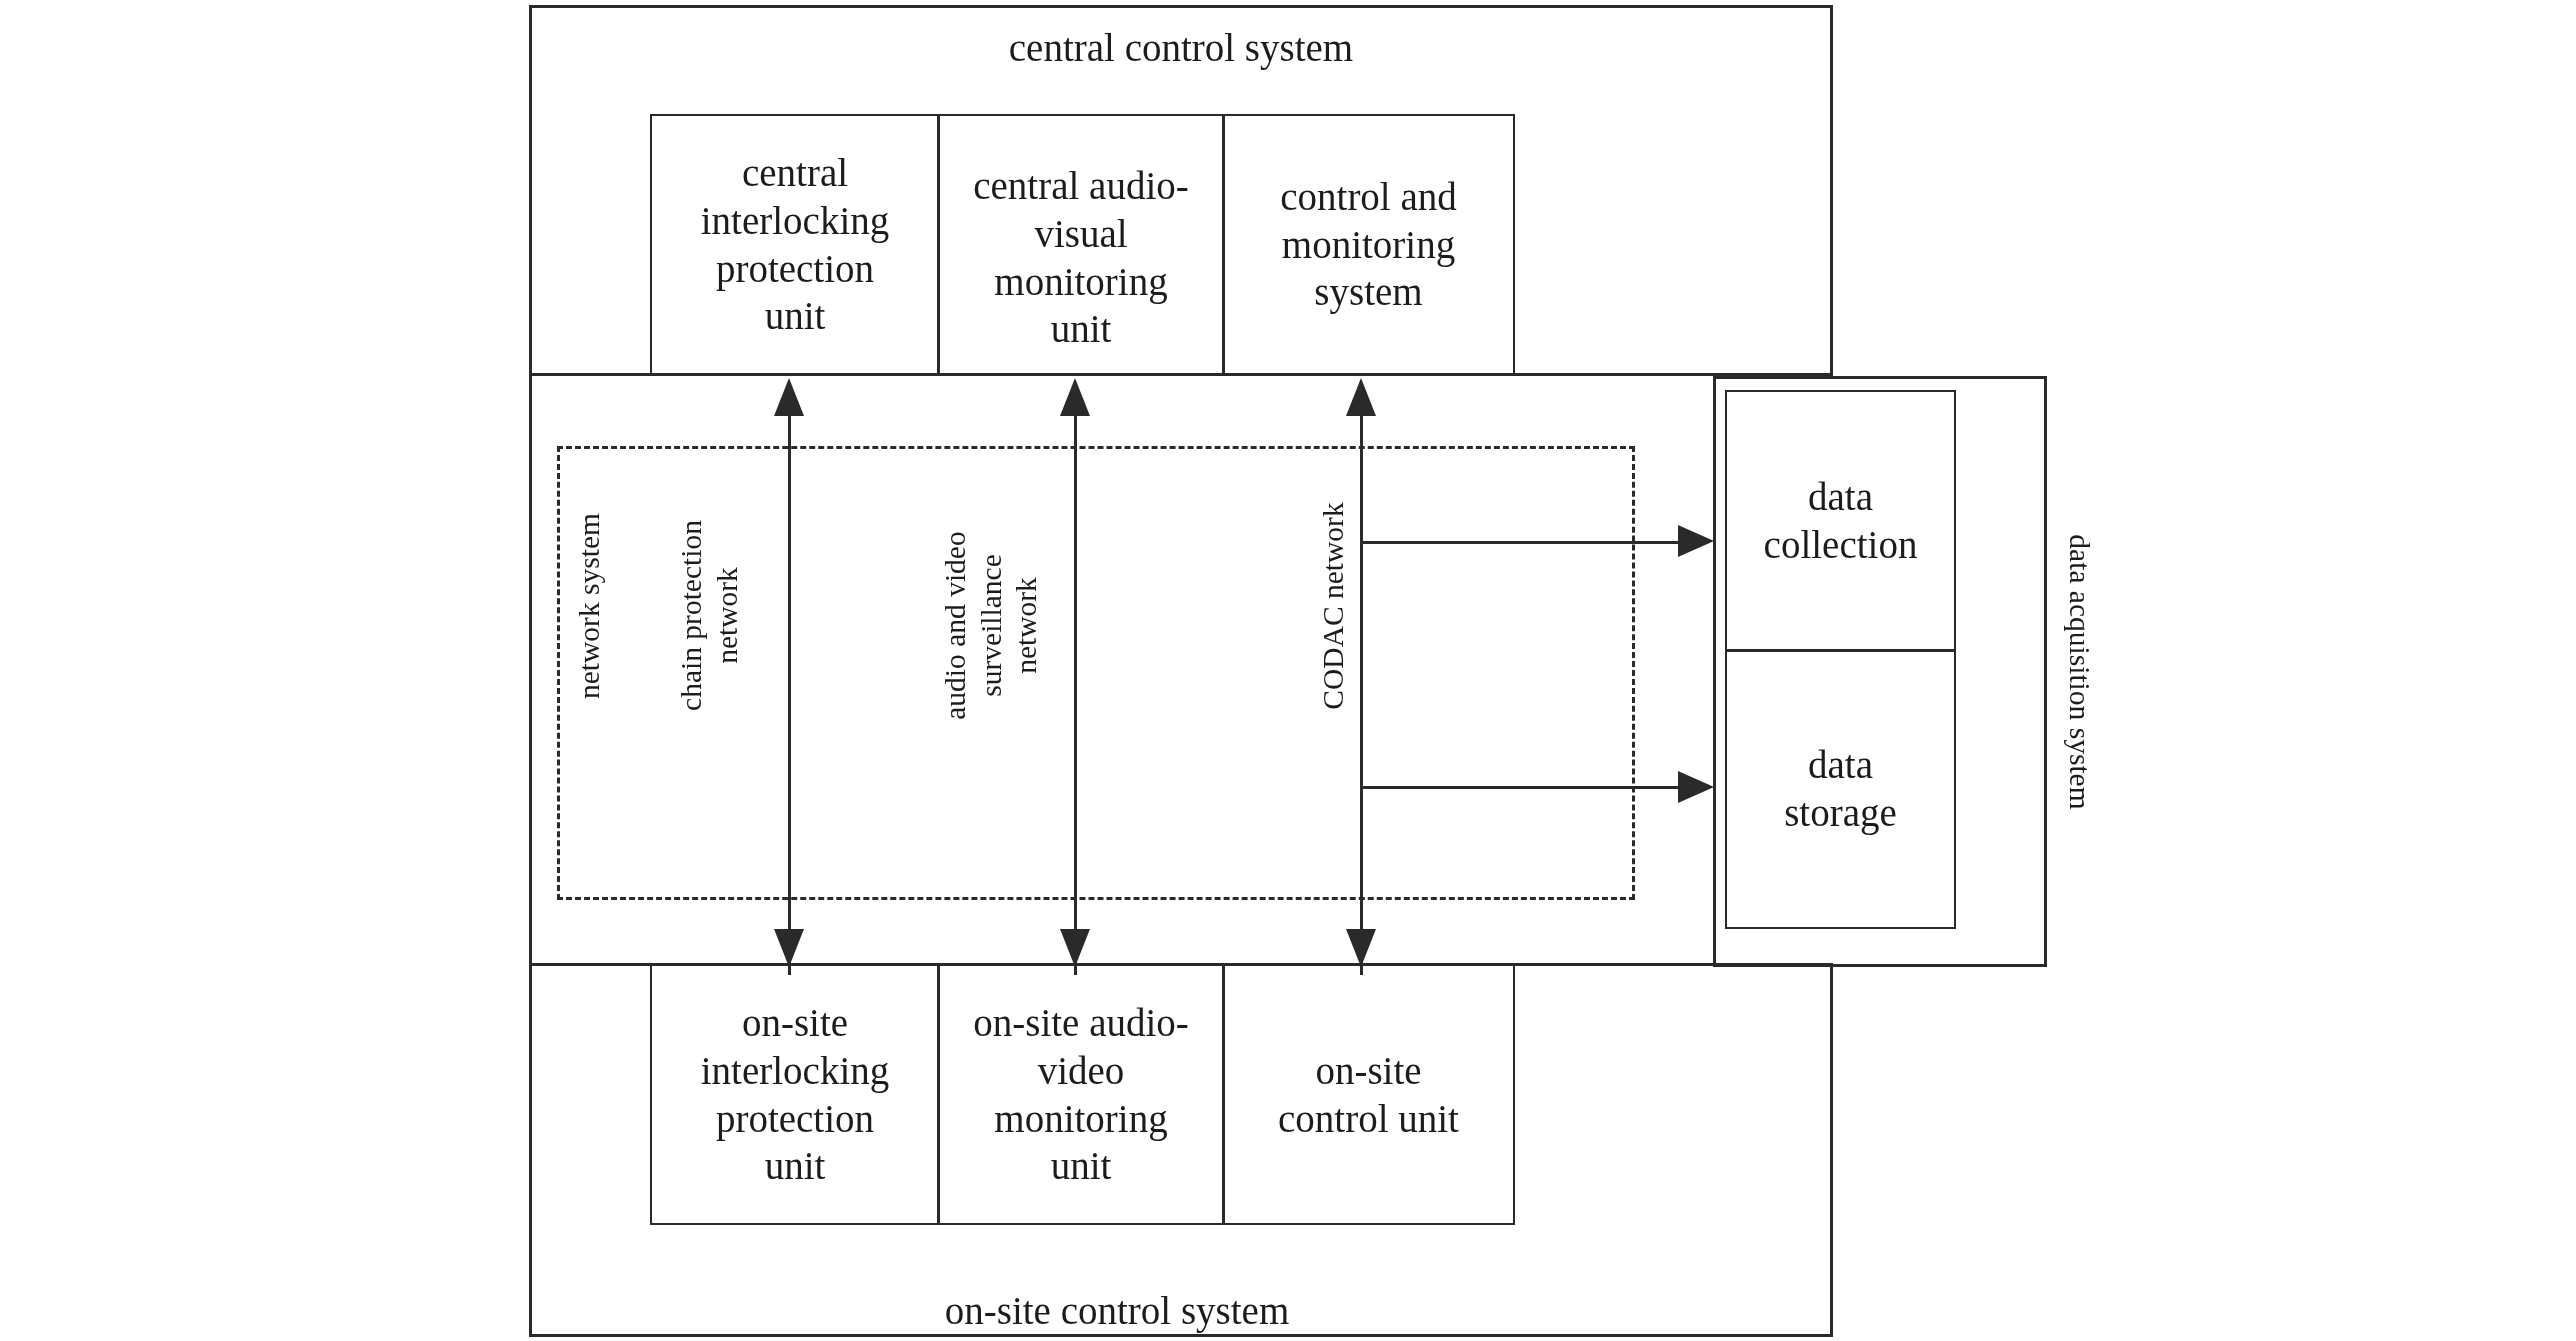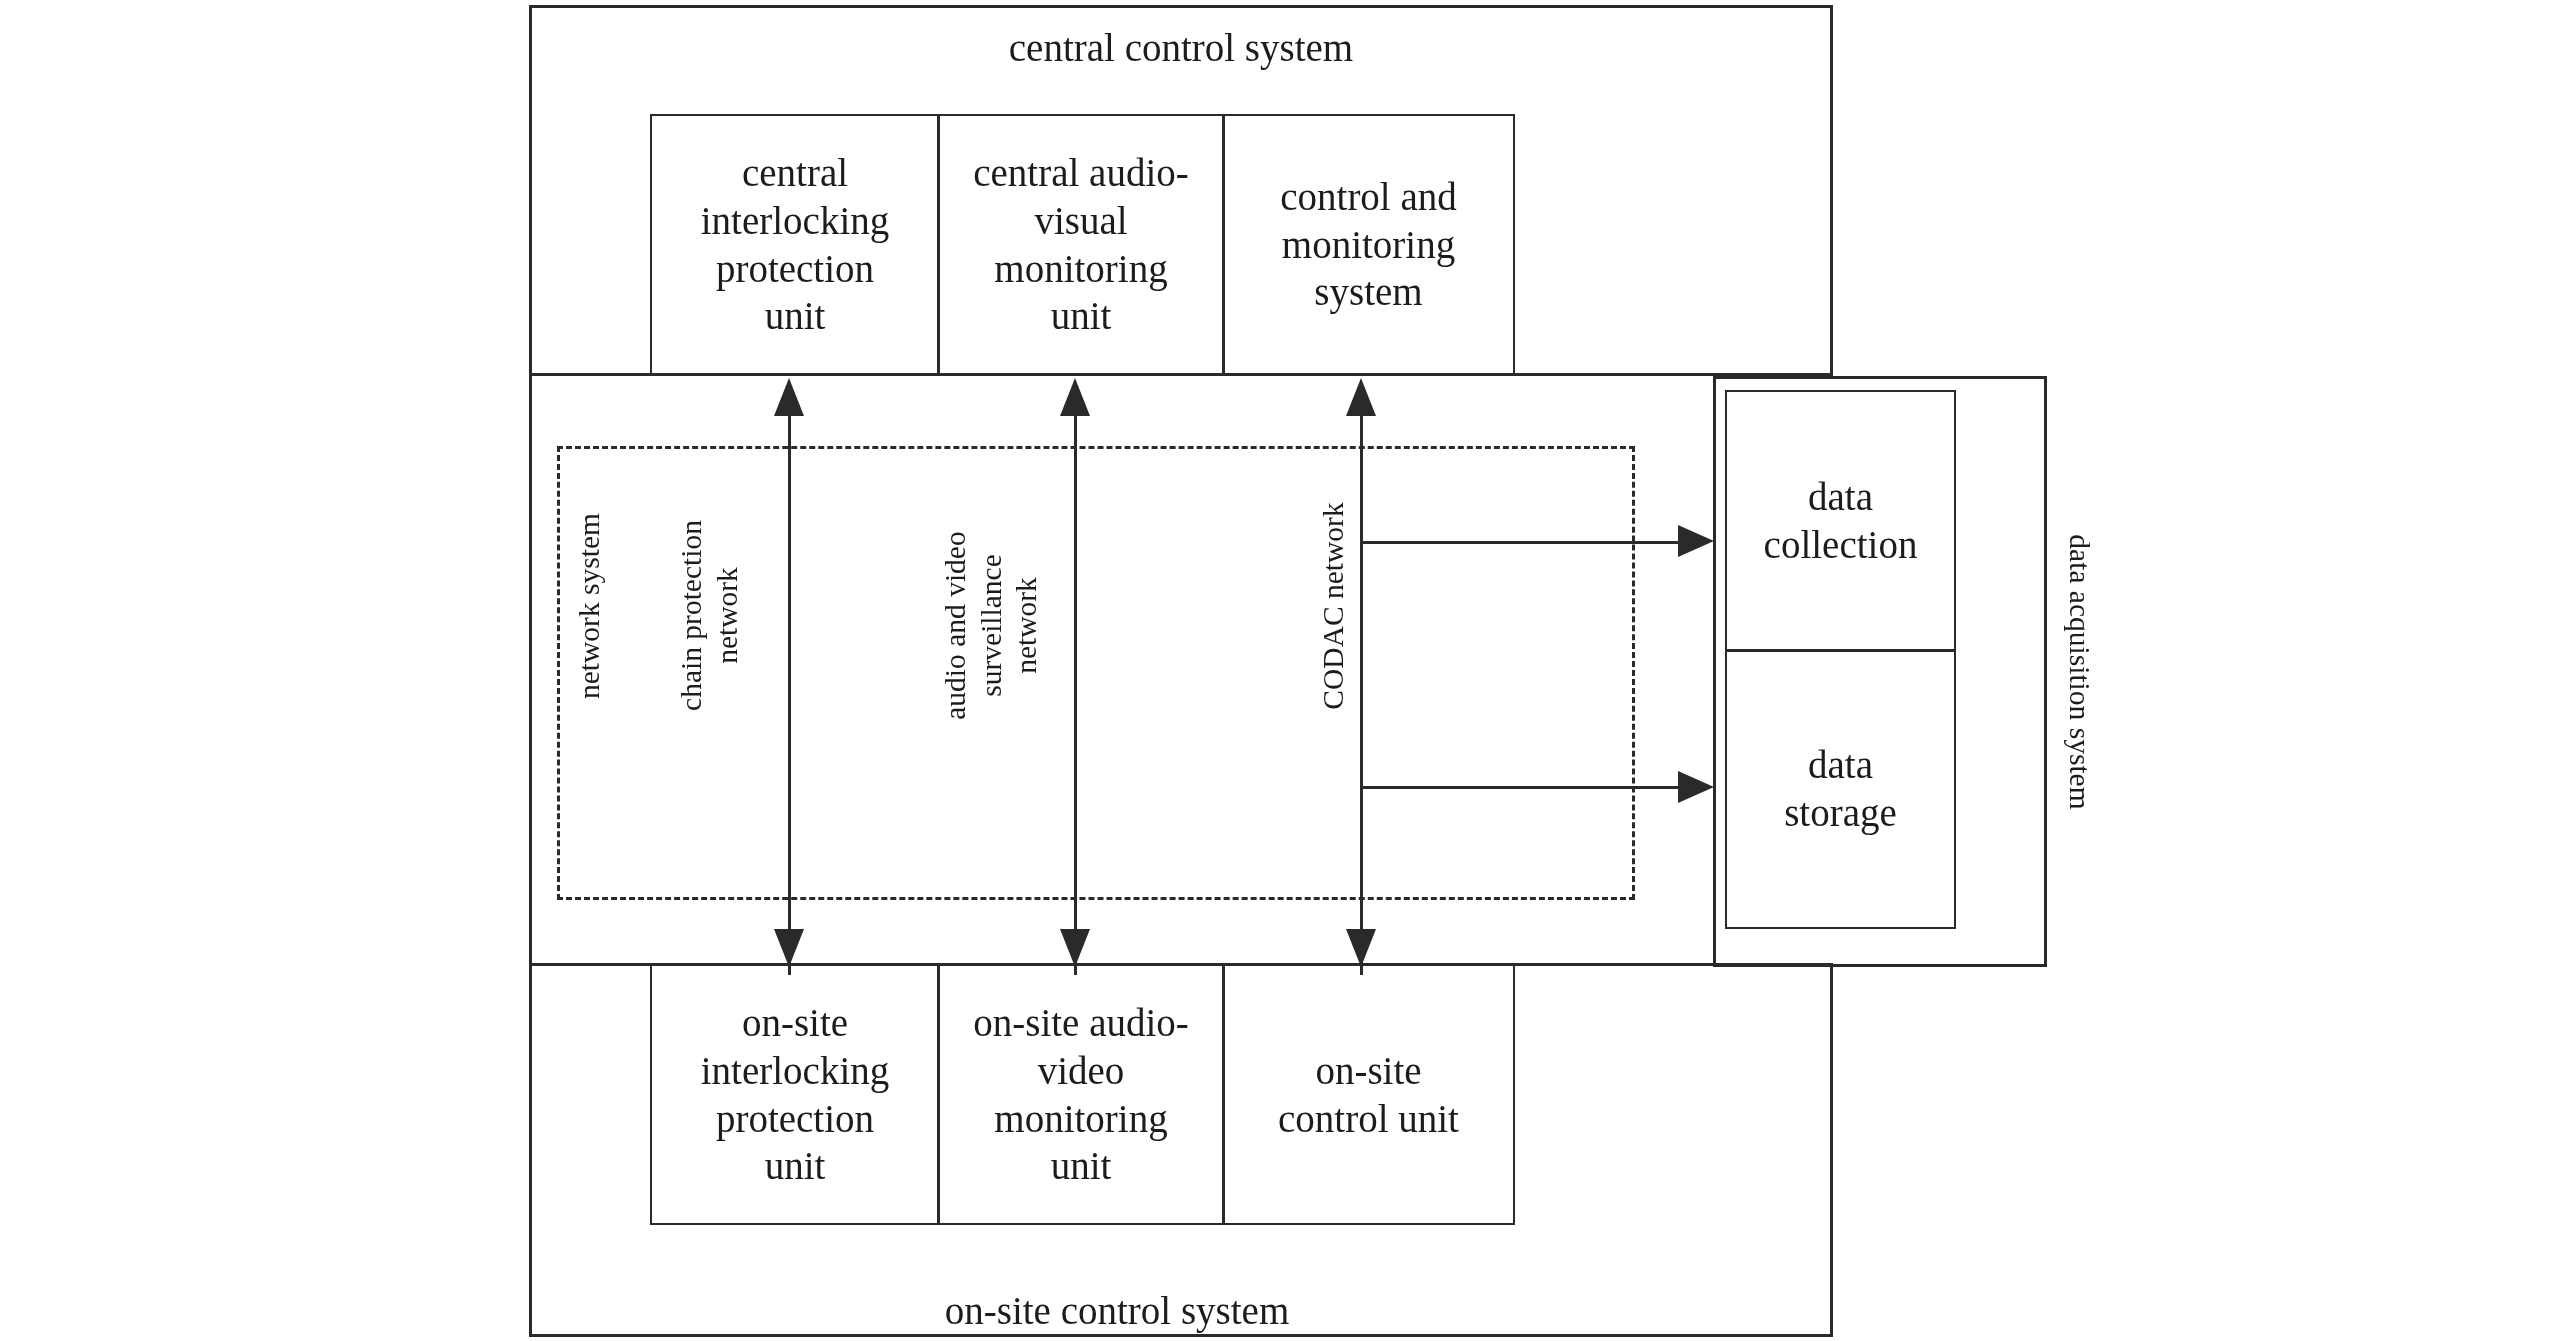--- a/index.html
+++ b/index.html
@@ -69,21 +69,21 @@
   <div class="lbl" style="left:529px;top:19px;width:1304px;height:58px;">central control system</div>
 
   <div class="box thin" style="left:650px;top:114px;width:865px;height:262px;"></div>
   <div class="vline" style="left:937px;top:114px;height:262px;"></div>
   <div class="vline" style="left:1222px;top:114px;height:262px;"></div>
 
   <div class="lbl" style="left:653px;top:117px;width:284px;height:255px;">central
 interlocking
 protection
 unit</div>
-  <div class="lbl" style="left:940px;top:117px;width:282px;height:255px;">central audio-
+  <div class="lbl" style="left:940px;top:130px;width:282px;height:255px;">central audio-
 visual
 monitoring
 unit</div>
   <div class="lbl" style="left:1225px;top:117px;width:287px;height:255px;">control and
 monitoring
 system</div>
 
   <div class="hline" style="left:529px;top:373px;width:1112px;"></div>
 
   <div class="vline" style="left:529px;top:373px;height:594px;"></div>

